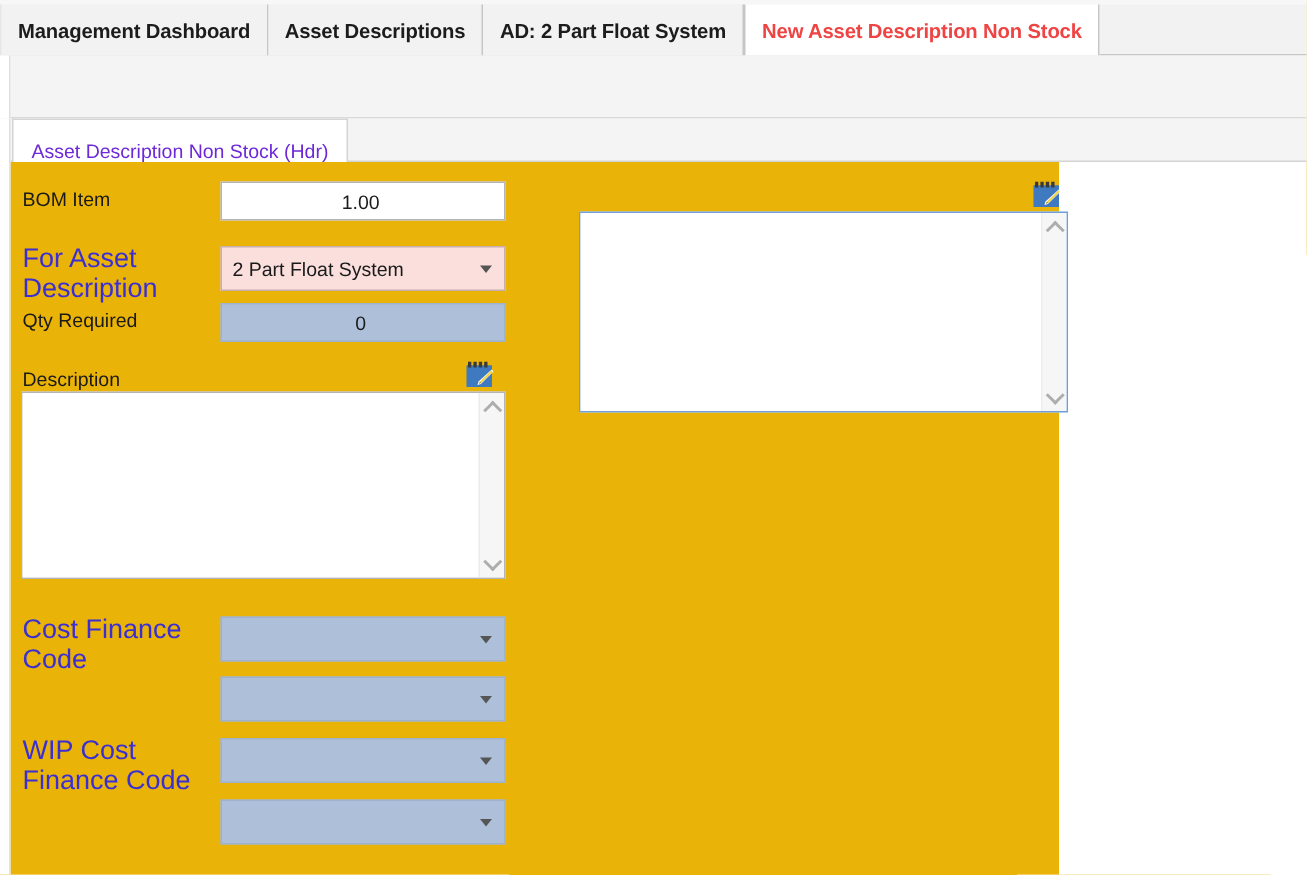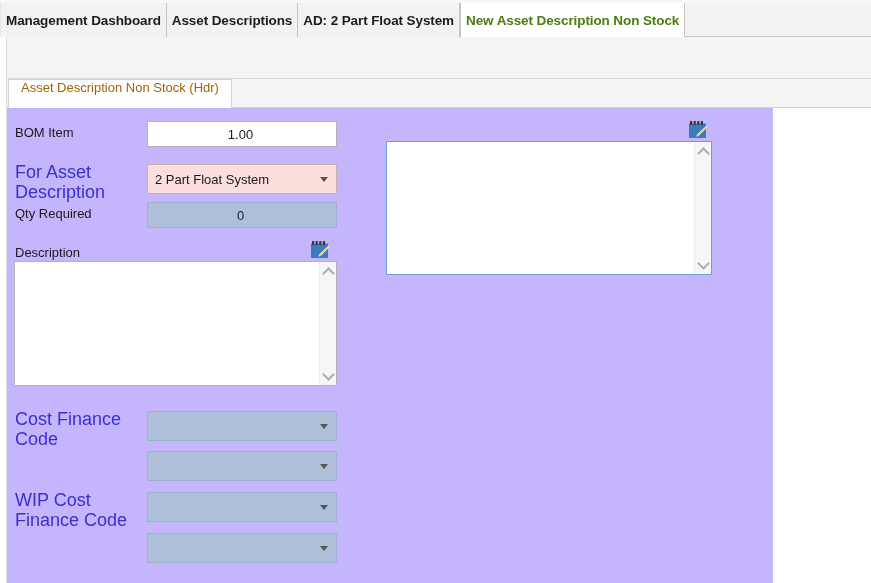--- a/index.html
+++ b/index.html
@@ -39,34 +39,34 @@
     position: absolute;
     left: 0; top: 3px;
     height: 34px;
     display: flex;
     align-items: stretch;
   }
   .tab {
     display: flex;
     align-items: center;
     justify-content: center;
-    padding: 0 5px;
+    padding: 0 11px;
     font-weight: bold;
     font-size: 13.5px;
     color: #1c1c1c;
     background: #f2f2f2;
     border-right: 1px solid #c6c6c6;
     box-sizing: border-box;
     white-space: nowrap;
     letter-spacing: -0.1px;
   }
   .tab.first { border-left: 1px solid #e6e6e6; }
   .tab.active {
     background: #ffffff;
-    color: #4d7c0f;
+    color: #ef4444;
     border-right: 1px solid #c6c6c6;
     border-left: 1px solid #c6c6c6;
   }
 
   
   .subband {
     position: absolute;
     left: 0; top: 37px;
     width: 871px;
     height: 42px;
@@ -99,38 +99,38 @@
     width: 7px; height: 29px;
     background: #ffffff;
     border-right: 1px solid #dedede;
     box-sizing: border-box;
   }
   .subtab {
     position: absolute;
     left: 8px; top: 0px;
     height: 29px;
     display: flex;
-    align-items: flex-start;
+    align-items: flex-end;
     padding: 0 12px 0 12px;
     background: #ffffff;
     border: 1px solid #d4d4d4;
     border-bottom: none;
     box-sizing: border-box;
     font-size: 13px;
-    color: #a16207;
+    color: #6d28d9;
     white-space: nowrap;
   }
 
   
   .content {
     position: absolute;
     left: 0; top: 108px;
-    width: 773px;
+    width: 706px;
     height: 475px;
-    background: #c4b5fd;
+    background: #eab308;
     box-sizing: border-box;
   }
   .content-edge {
     position: absolute;
     left: 0; top: 0;
     width: 7px; height: 475px;
     border-right: 1px solid #e2e2e2;
     box-sizing: border-box;
     background: #ffffff;
   }

